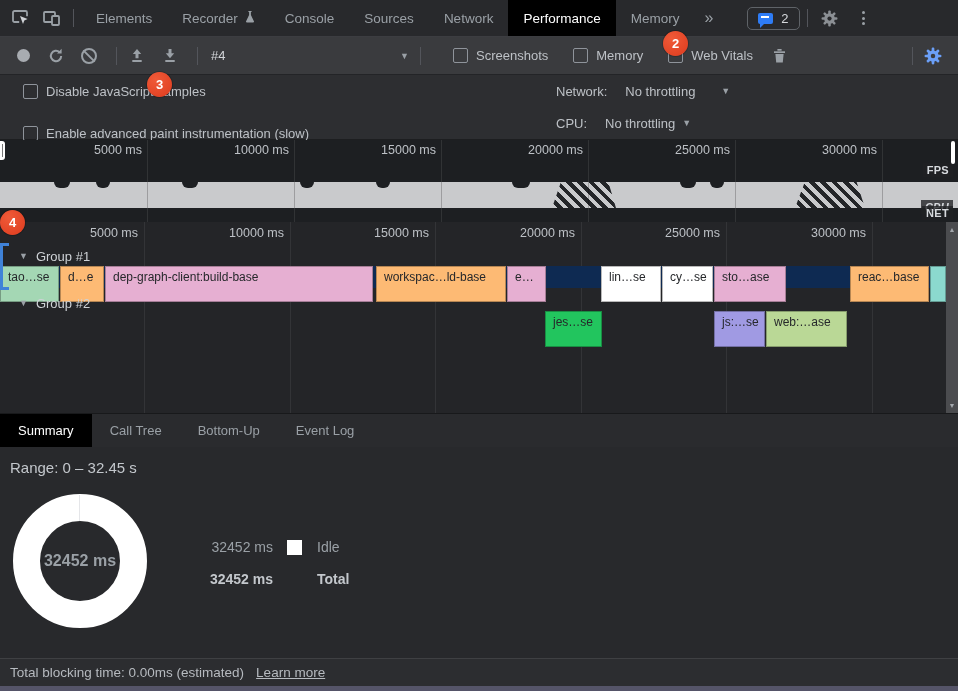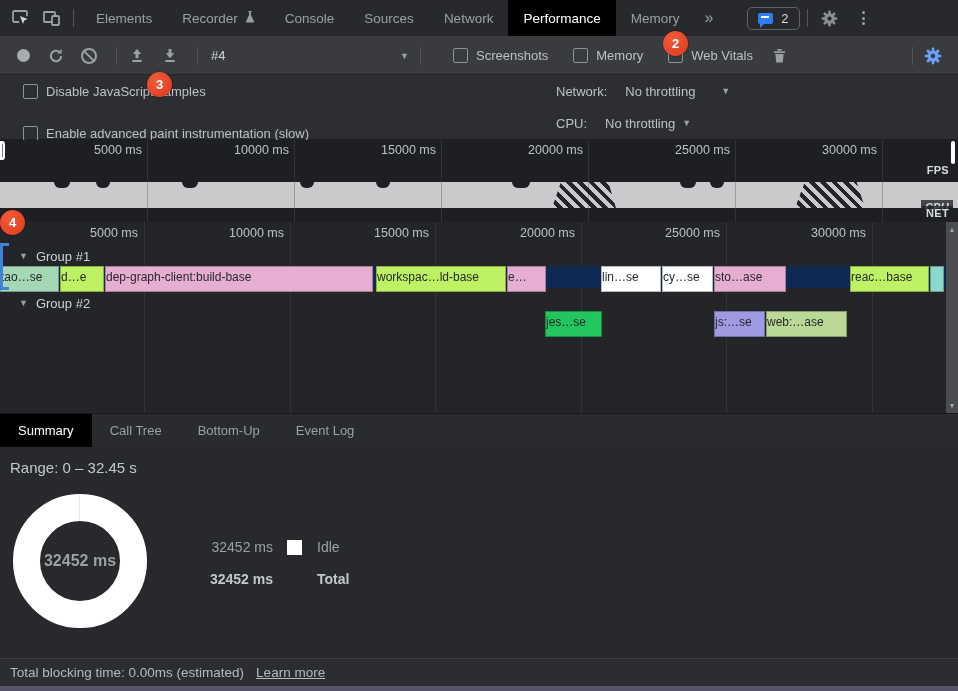--- a/index.html
+++ b/index.html
@@ -61,23 +61,23 @@
 
   
   .flame{position:absolute;top:222px;left:0;right:0;height:191px;background:#242528;overflow:hidden;}
   .fl-grid{position:absolute;top:0;bottom:0;width:1px;background:rgba(255,255,255,0.07);}
   .fl-tick{position:absolute;top:4px;font-size:12.5px;color:#bdc1c6;transform:translateX(-100%);white-space:nowrap;}
   .group-row{position:absolute;left:0;height:20px;display:flex;align-items:center;gap:8px;padding-left:19px;color:#ced2d6;}
   .group-row .expander{font-size:9px;color:#9aa0a6;}
   .g1{top:24px;} .g2{top:71px;}
   .track{position:absolute;left:0;width:946px;height:22px;}
   .t1{top:44px;background:#0e2a52;} .t2{top:89px;}
-  .bar{position:absolute;top:0;height:26px;box-sizing:border-box;border:1px solid rgba(0,0,0,0.28);
-       font-size:12px;color:#26282b;line-height:20px;padding:0 0;white-space:nowrap;overflow:hidden;}
-  .c-mint{background:#a4d7b4;} .c-lavender{background:#bef264;} .c-pink{background:#e6afd2;}
+  .bar{position:absolute;top:0;height:36px;box-sizing:border-box;border:1px solid rgba(0,0,0,0.28);
+       font-size:12px;color:#26282b;line-height:20px;padding:0 7px;white-space:nowrap;overflow:hidden;}
+  .c-mint{background:#a4d7b4;} .c-lavender{background:#fdba74;} .c-pink{background:#e6afd2;}
   .c-lime{background:#ffffff;} .c-teal{background:#8bd9ce;} .c-tan{background:#22c55e;}
   .c-indigo{background:#a09ae3;} .c-olive{background:#bad896;}
   .bracket{position:absolute;left:0;top:21px;width:9px;height:47px;box-sizing:border-box;
            border-left:3px solid #3f82d8;border-top:3px solid #3f82d8;border-bottom:3px solid #3f82d8;z-index:6;}
   .vscroll{position:absolute;right:0;top:0;width:12px;height:191px;background:#4b4c4f;z-index:7;}
   .sarrow{position:absolute;left:0;width:12px;text-align:center;font-size:7px;color:#a3a7ac;}
   .sarrow.up{top:4px;} .sarrow.down{bottom:4px;}
 
   
   .btabs{position:absolute;top:413px;left:0;right:0;height:34px;background:#2a2b2e;display:flex;

